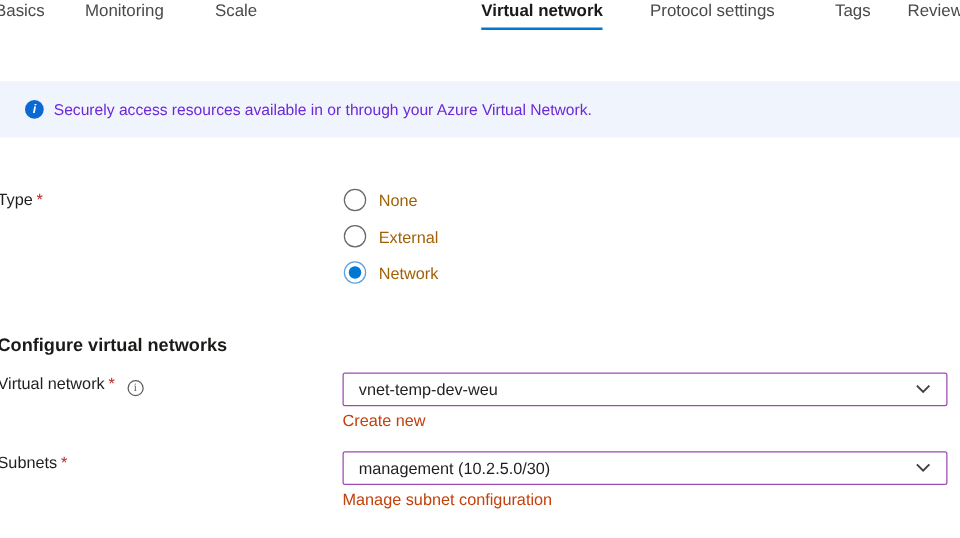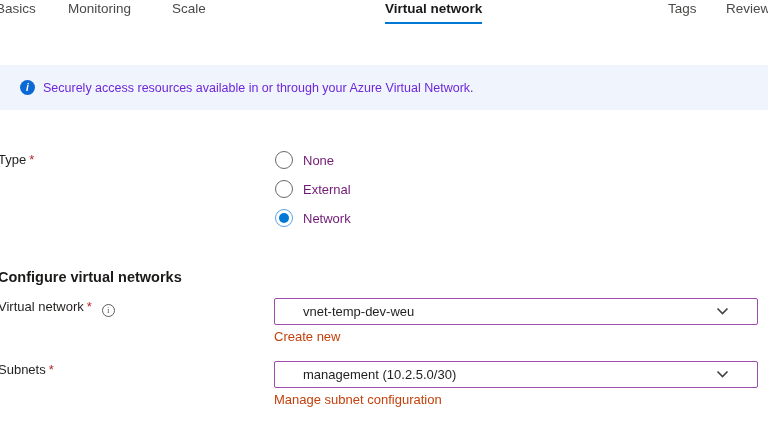--- a/index.html
+++ b/index.html
@@ -35,47 +35,48 @@
   .radio-group { position:absolute; left:275px; top:151px; display:flex;
     flex-direction:column; gap:11px; }
   .radio-option { display:flex; align-items:center; height:18px; cursor:pointer; }
   .radio-circle { width:18px; height:18px; border-radius:50%;
     border:1px solid #6b6966; background:#fff; flex:0 0 auto;
     display:flex; align-items:center; justify-content:center; }
   .radio-option.selected .radio-circle { border-color:#5ea1e0; }
   .radio-dot { width:10px; height:10px; border-radius:50%; background:#0078d4;
     display:none; }
   .radio-option.selected .radio-dot { display:block; }
-  .radio-label { margin-left:10px; font-size:13px; color:#701a75; }
+  .radio-label { margin-left:10px; font-size:13px; color:#a16207; }
 
   
   .section-heading { position:absolute; left:-2px; top:269px; font-size:14.5px;
     font-weight:bold; color:#1b1a19; white-space:nowrap; }
 
   
   .select-box { position:absolute; left:274px; width:484px; height:27px;
     border:1px solid #9e4cb2; border-radius:2px; background:#fff;
-    display:flex; align-items:center; padding:0 28px; cursor:pointer; }
+    display:flex; align-items:center; padding:0 12px; cursor:pointer; }
   .select-value { flex:1; font-size:13px; color:#201f1e; white-space:nowrap;
     overflow:hidden; }
   .chevron { flex:0 0 auto; display:flex; align-items:center; }
 
   .link { position:absolute; left:274px; font-size:13px; color:#c2410c;
     cursor:pointer; white-space:nowrap; }
 </style>
 </head>
 <body>
 
 <div class="stage">
 
   <div class="tabbar">
     <span class="tab" style="left:-4px">Basics</span>
     <span class="tab" style="left:68px">Monitoring</span>
     <span class="tab" style="left:172px">Scale</span>
     <span class="tab active" style="left:385px">Virtual network</span>
+    <span class="tab" style="left:520px">Protocol settings</span>
     <span class="tab" style="left:668px">Tags</span>
     <span class="tab" style="left:726px">Review</span>
   </div>
 
   <div class="banner">
     <span class="info-solid">i</span>
     <span class="banner-text">Securely access resources available in or through your Azure Virtual Network.</span>
   </div>
 
   <div class="field-label" style="top:152px">

